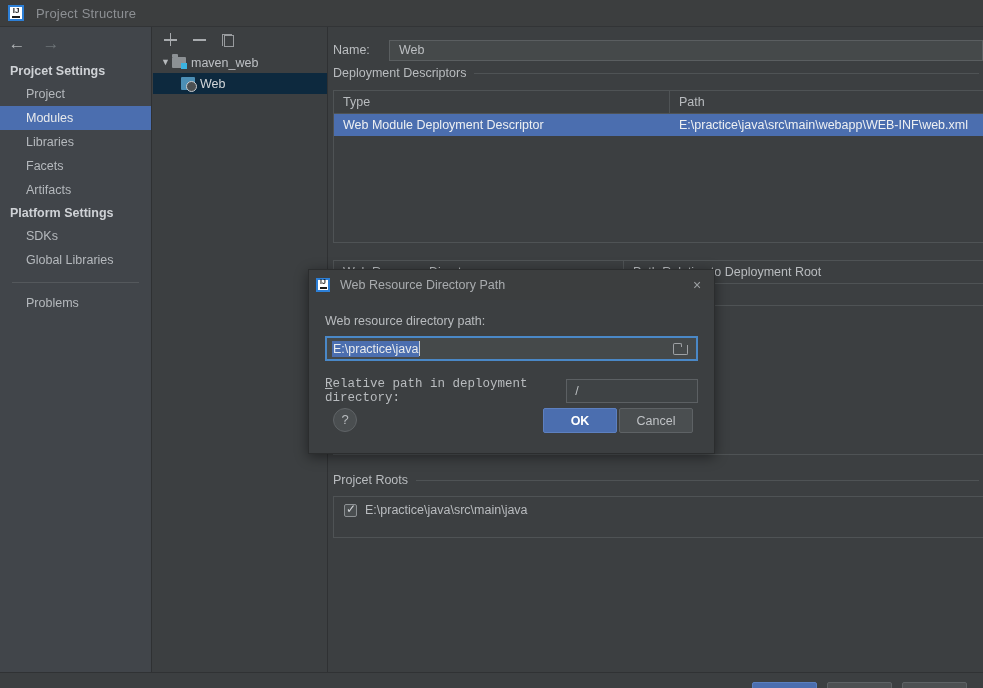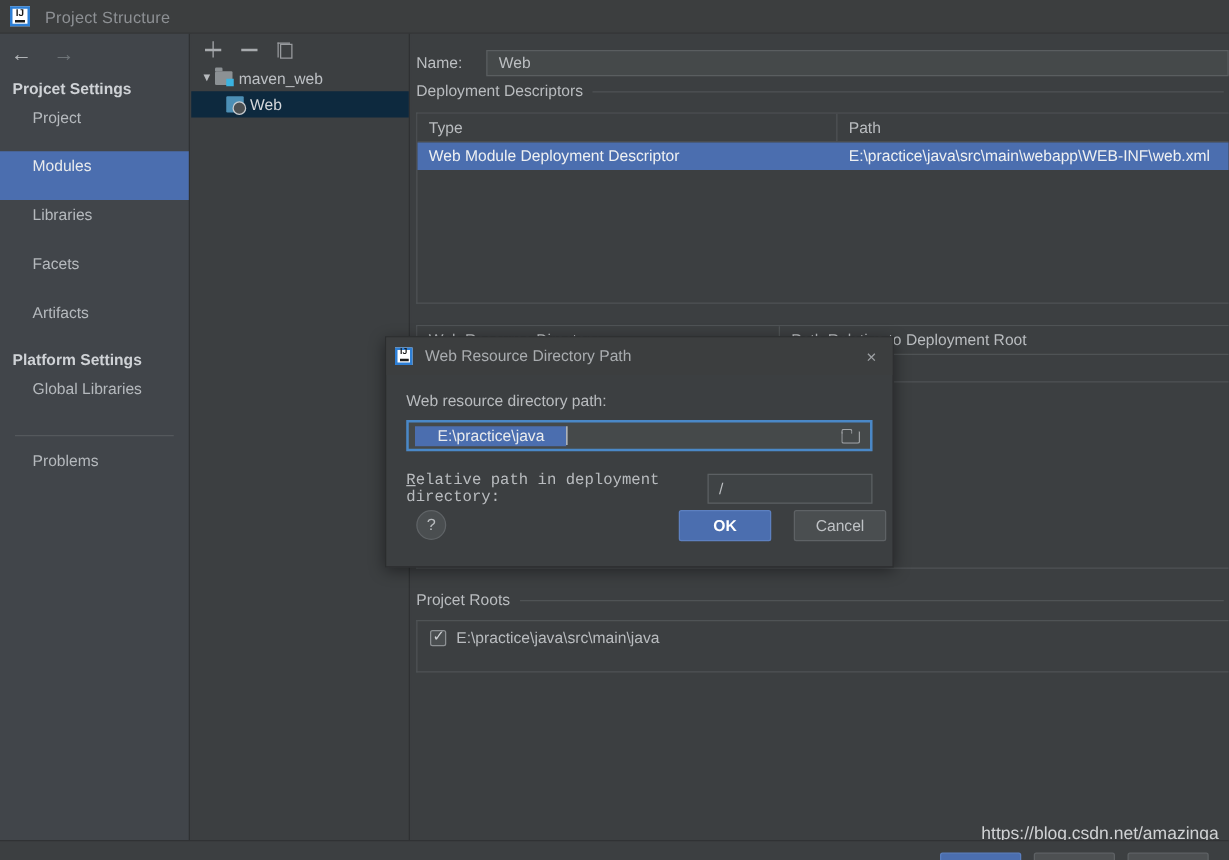--- a/index.html
+++ b/index.html
@@ -60,21 +60,21 @@
     color: #b0b3b6; width: 18px; text-align: center;
     cursor: default;
   }
   .arrow.disabled { color: #6e7478; }
   .section-head {
     font-size: 12.5px; font-weight: bold; color: #cfd2d6;
     padding: 4px 0 4px 10px;
   }
   .nav-item {
     font-size: 12.5px; color: #b5b9bd;
-    padding: 3px 0 18px 26px; line-height: 18px;
+    padding: 3px 0 3px 26px; line-height: 18px;
   }
   .nav-item.selected {
     background: #4b6eaf; color: #e8eaec;
   }
   .nav-sep {
     height: 1px; background: #54585c; margin: 10px 12px 8px 12px;
   }
 
   
   .tree-panel {
@@ -257,21 +257,21 @@
     line-height: 14px; text-align: center; cursor: default;
   }
   .dlg-body { padding: 14px 16px 0 16px; }
   .dlg-label { font-size: 12.5px; color: #b9bcbf; }
   .path-field {
     margin-top: 8px; height: 25px; background: #45494a;
     border: 2px solid #4a88c7; display: flex; align-items: center;
     position: relative; padding-left: 5px;
   }
   .path-field .sel {
-    background: #4b6eaf; color: #e9ebed; font-size: 12.5px; padding: 1px 18px;
+    background: #4b6eaf; color: #e9ebed; font-size: 12.5px; padding: 1px 1px;
   }
   .path-field .caret {
     width: 1px; height: 15px; background: #cfd2d5; margin-left: 0px;
   }
   .browse-ico {
     position: absolute; right: 9px; top: 6px; width: 14px; height: 11px;
   }
   .browse-ico::before {
     content: ""; position: absolute; left: 0; top: 1px;
     width: 13px; height: 9px;
@@ -303,21 +303,21 @@
   .dlg-btn {
     position: absolute; top: 9px; height: 25px; border-radius: 2px;
     font-size: 12.5px; display: flex; align-items: center; justify-content: center;
     cursor: default;
   }
   .dlg-btn.ok {
     left: 234px; width: 74px; background: #4b6eaf; border: 1px solid #5d80c0;
     color: #ffffff; font-weight: bold;
   }
   .dlg-btn.cancel {
-    left: 326px; width: 74px; background: #4a4e50; border: 1px solid #5e6265;
+    left: 310px; width: 74px; background: #4a4e50; border: 1px solid #5e6265;
     color: #bfc2c5;
   }
 </style>
 </head>
 <body>
 
 <div id="app">
 
   <div class="titlebar">
     <div class="ij-logo">
@@ -333,20 +333,21 @@
     </div>
 
     <div class="section-head">Projcet Settings</div>
     <div class="nav-item">Project</div>
     <div class="nav-item selected">Modules</div>
     <div class="nav-item">Libraries</div>
     <div class="nav-item">Facets</div>
     <div class="nav-item">Artifacts</div>
 
     <div class="section-head">Platform Settings</div>
+    <div class="nav-item">SDKs</div>
     <div class="nav-item">Global Libraries</div>
 
     <div class="nav-sep"></div>
     <div class="nav-item">Problems</div>
   </div>
 
   <div class="tree-panel">
     <div class="tree-toolbar">
       <div class="tb-ico tb-plus"></div>
       <div class="tb-ico tb-minus"></div>
@@ -438,21 +439,20 @@
       </div>
     </div>
 
     <div class="dlg-footer">
       <div class="help-btn">?</div>
       <div class="dlg-btn ok">OK</div>
       <div class="dlg-btn cancel">Cancel</div>
     </div>
   </div>
 
-  <div class="watermark">https://blog.csdn.net/amazinga</div>
 
   <div class="bottom-bar">
     <div class="btm-btn ok"></div>
     <div class="btm-btn cancel"></div>
     <div class="btm-btn apply"></div>
   </div>
 
 </div>
 
 </body></html>

